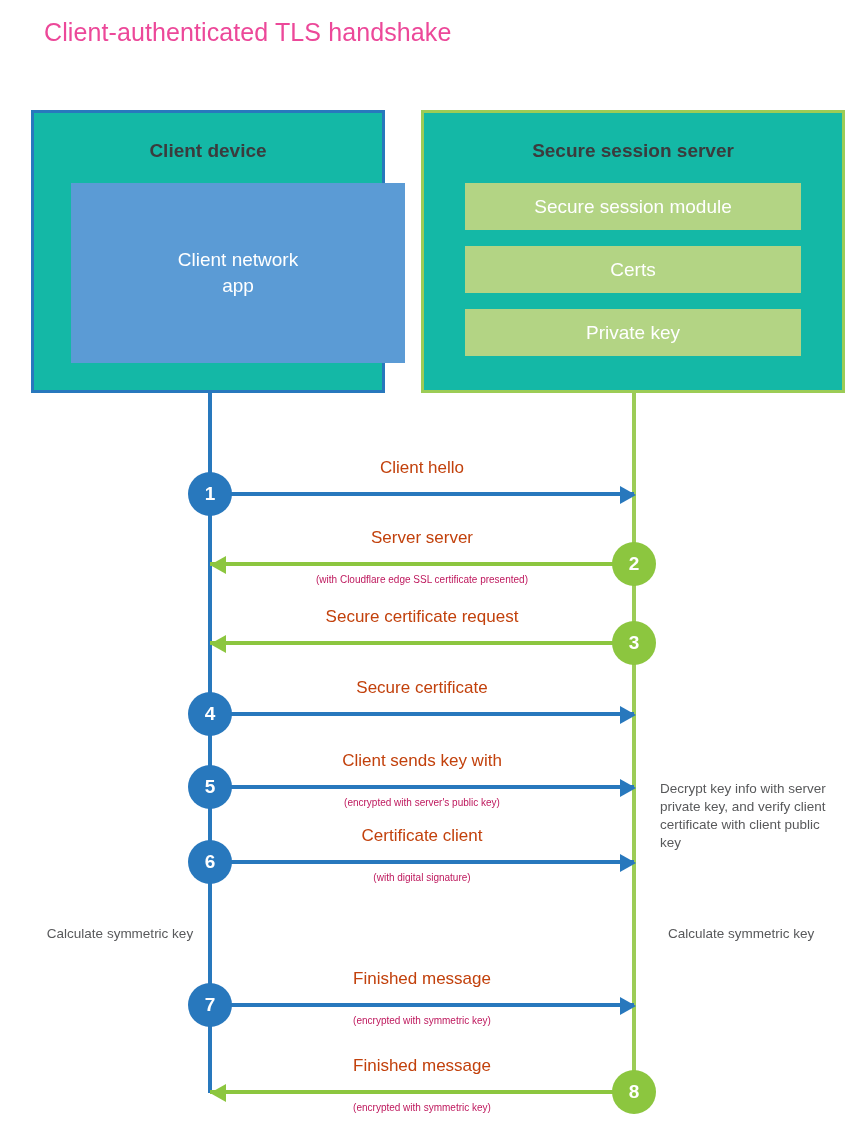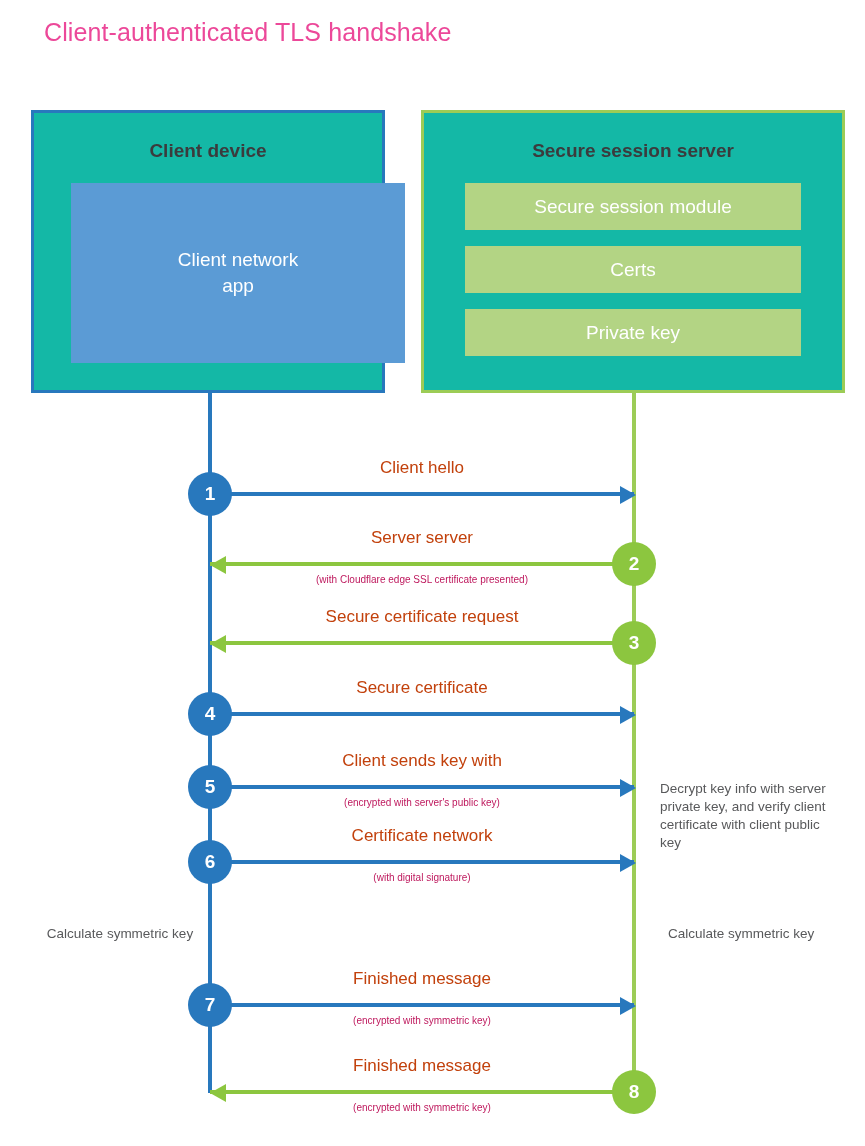--- a/index.html
+++ b/index.html
@@ -286,21 +286,21 @@
 
   <div class="msg" style="top:787px">
     <div class="msg-label">Client sends key with</div>
     <div class="msg-line to-server"></div>
     <div class="arrow-head right"></div>
     <div class="step-circle at-client">5</div>
     <div class="msg-sublabel">(encrypted with server's public key)</div>
   </div>
 
   <div class="msg" style="top:862px">
-    <div class="msg-label">Certificate network</div>
+    <div class="msg-label">Certificate client</div>
     <div class="msg-line to-server"></div>
     <div class="arrow-head right"></div>
     <div class="step-circle at-client">6</div>
     <div class="msg-sublabel">(with digital signature)</div>
   </div>
 
   <div class="msg" style="top:1005px">
     <div class="msg-label">Finished message</div>
     <div class="msg-line to-server"></div>
     <div class="arrow-head right"></div>

